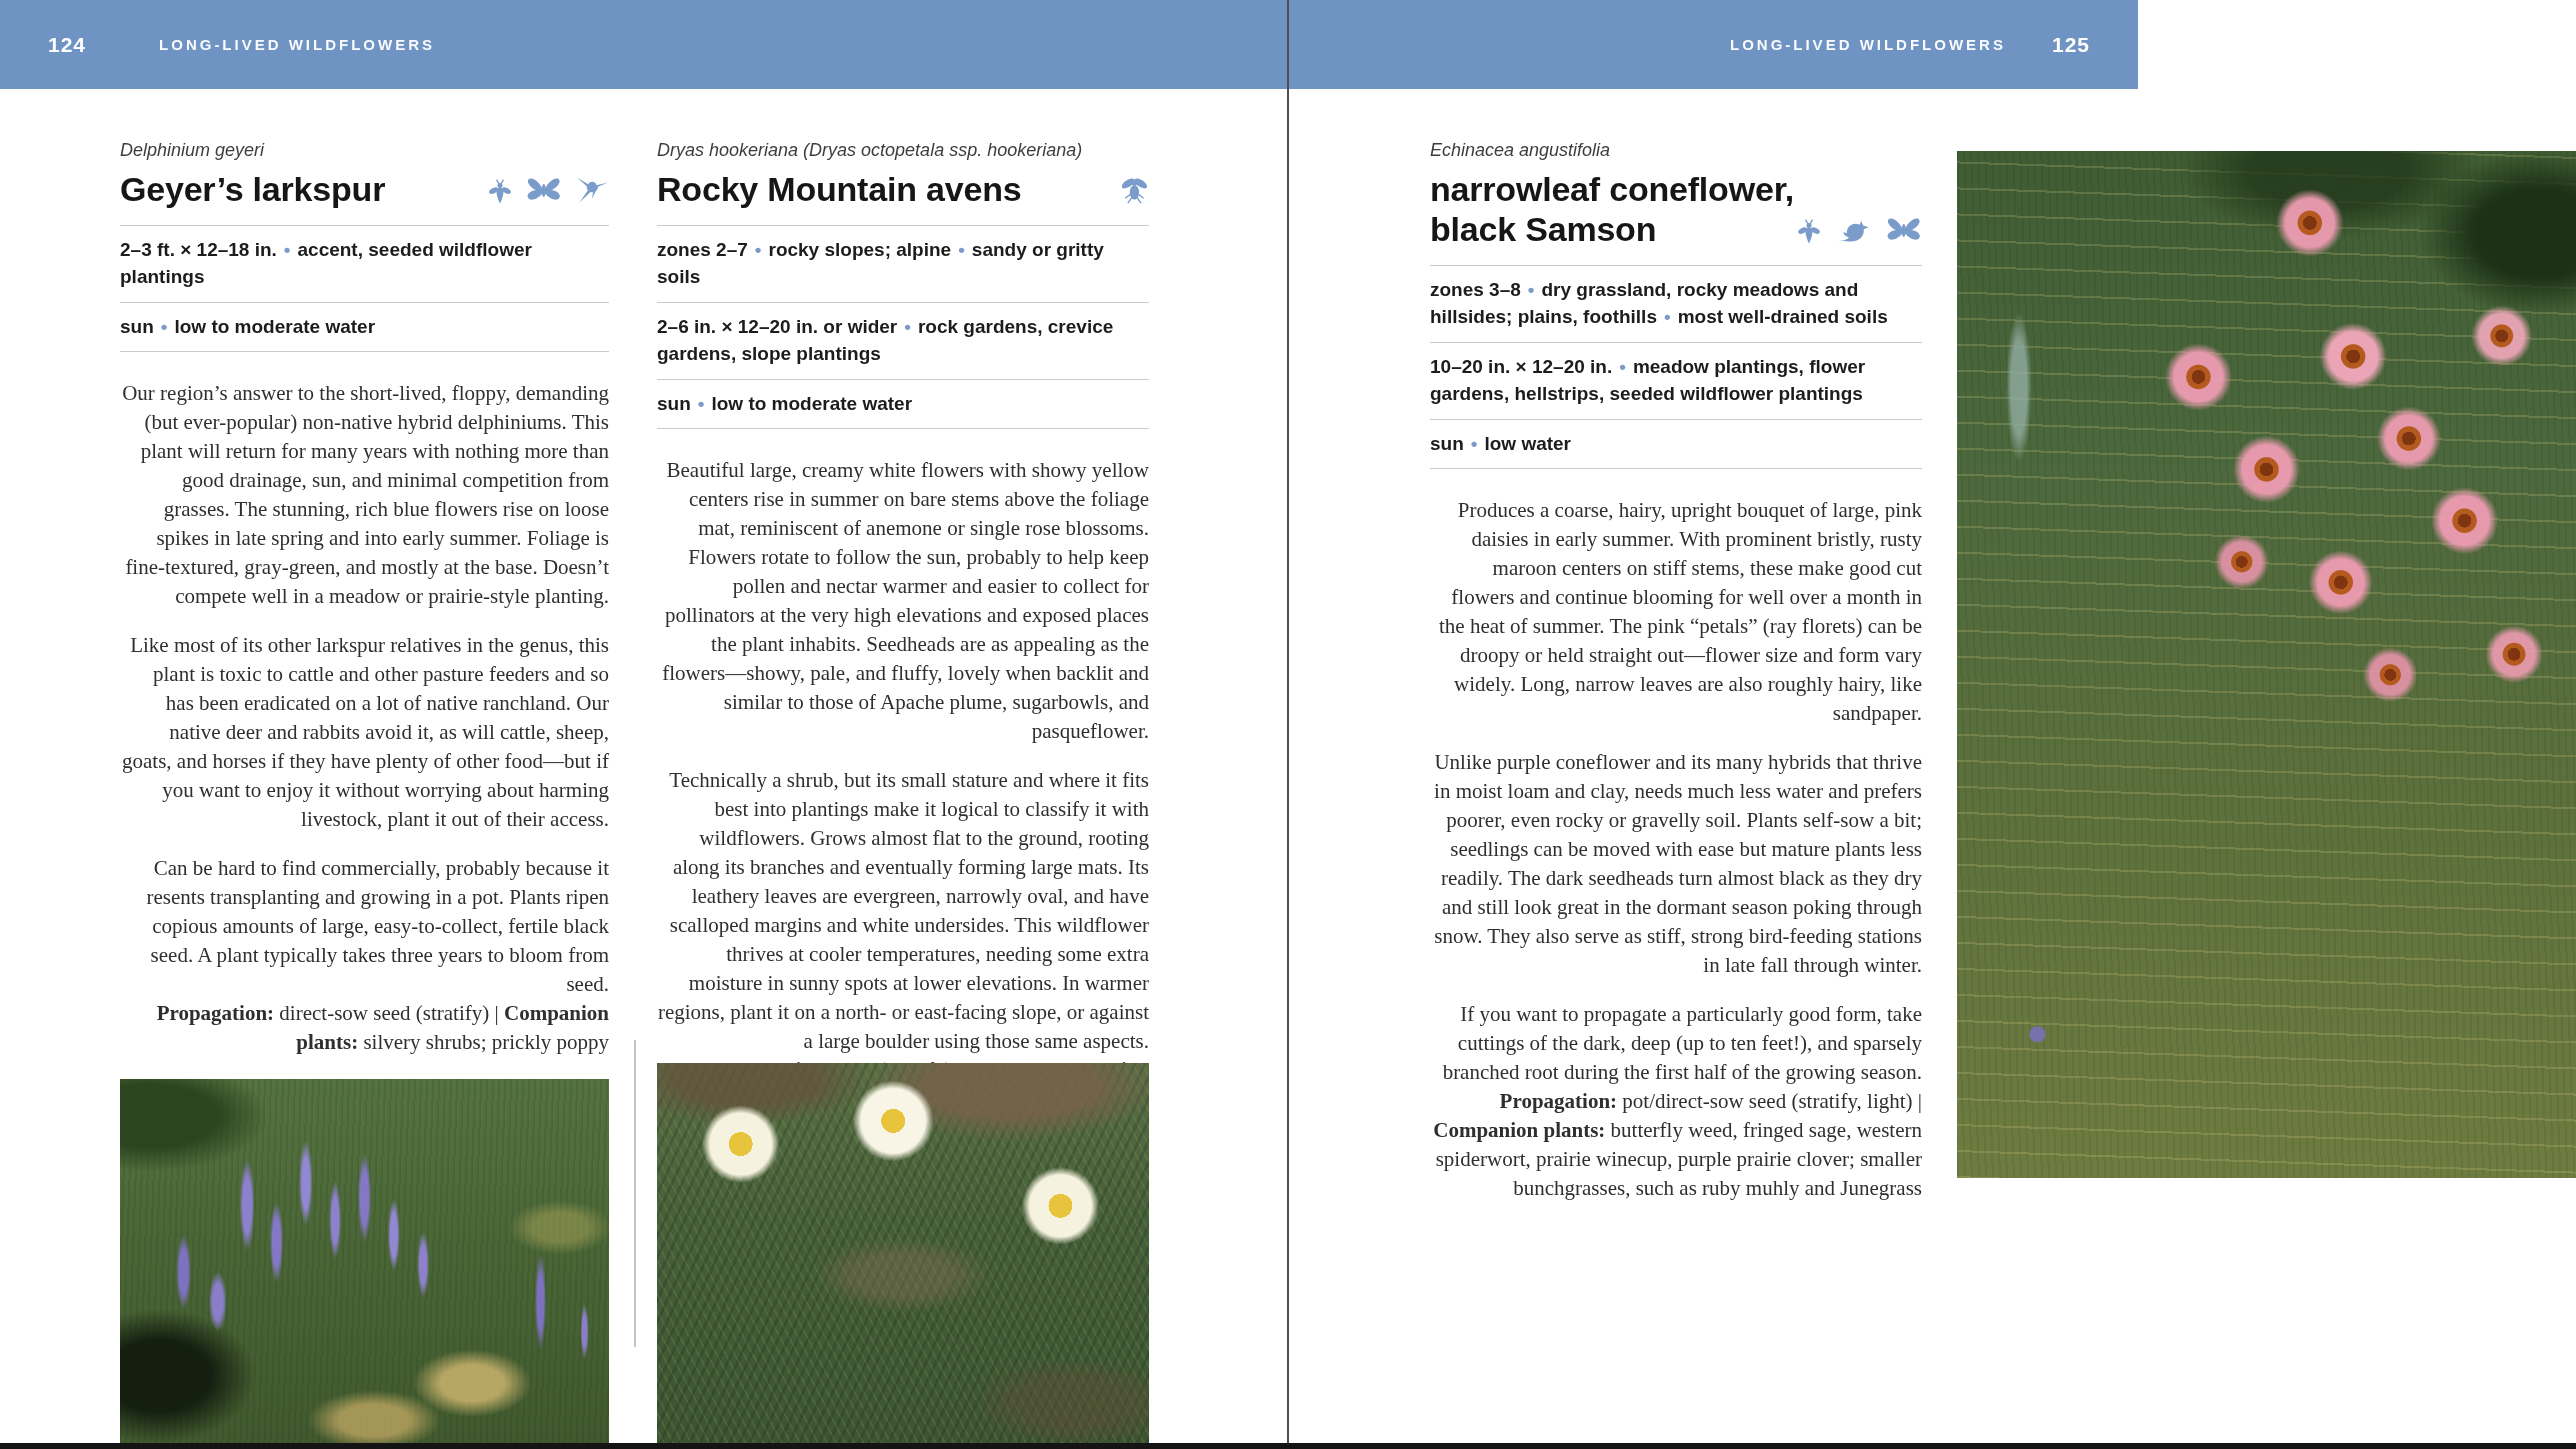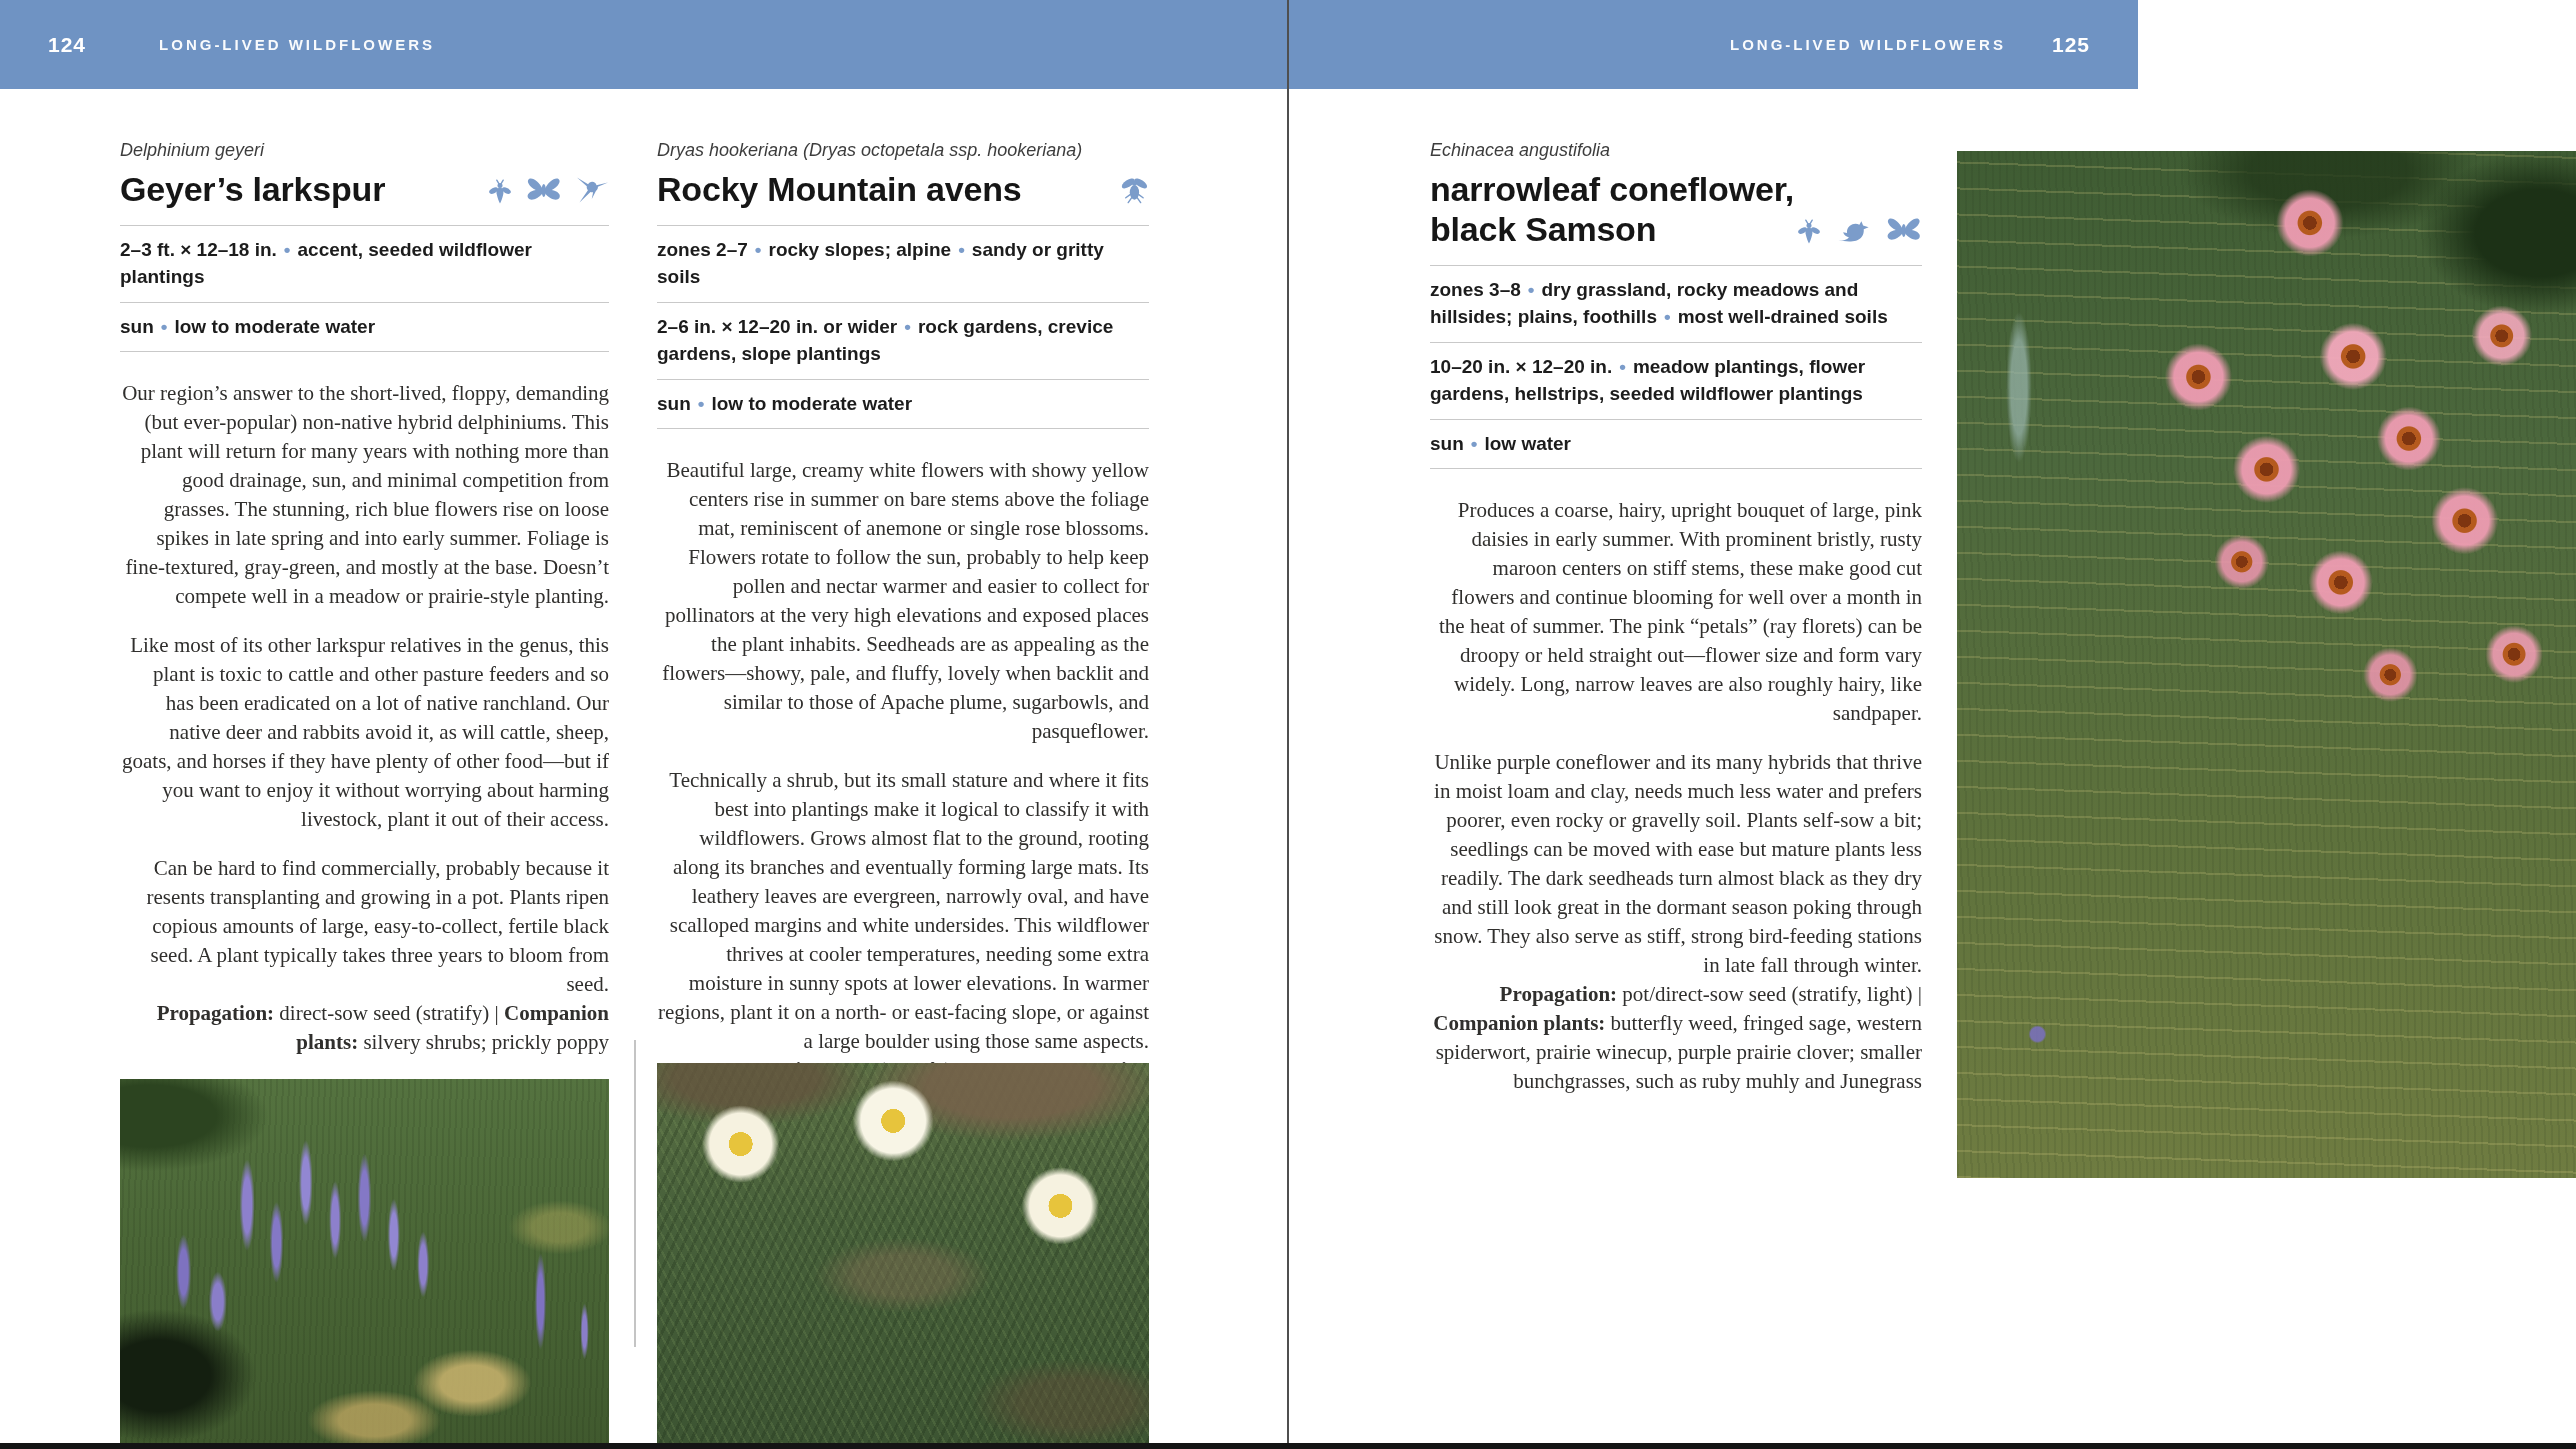--- a/index.html
+++ b/index.html
@@ -235,20 +235,21 @@
     </div>
     <div class="info-block">
         <div class="info-row"><span>zones 3–8</span><span class="dot">•</span><span>dry grassland, rocky meadows and hillsides; plains, foothills</span><span class="dot">•</span><span>most well-drained soils</span></div>
         <div class="info-row"><span>10–20 in. × 12–20 in.</span><span class="dot">•</span><span>meadow plantings, flower gardens, hellstrips, seeded wildflower plantings</span></div>
         <div class="info-row"><span>sun</span><span class="dot">•</span><span>low water</span></div>
       </div>
     <div class="body-block">
       <div>
           <p>Produces a coarse, hairy, upright bouquet of large, pink daisies in early summer. With prominent bristly, rusty maroon centers on stiff stems, these make good cut flowers and continue blooming for well over a month in the heat of summer. The pink “petals” (ray florets) can be droopy or held straight out—flower size and form vary widely. Long, narrow leaves are also roughly hairy, like sandpaper.</p>
           <p>Unlike purple coneflower and its many hybrids that thrive in moist loam and clay, needs much less water and prefers poorer, even rocky or gravelly soil. Plants self-sow a bit; seedlings can be moved with ease but mature plants less readily. The dark seedheads turn almost black as they dry and still look great in the dormant season poking through snow. They also serve as stiff, strong bird-feeding stations in late fall through winter.</p>
+          <p>If you want to propagate a particularly good form, take cuttings of the dark, deep (up to ten feet!), and sparsely branched root during the first half of the growing season.</p>
         </div>
       <p class="prop"><b>Propagation:</b><span> pot/direct-sow seed (stratify, light) | </span><b>Companion plants:</b><span> butterfly weed, fringed sage, western spiderwort, prairie winecup, purple prairie clover; smaller bunchgrasses, such as ruby muhly and Junegrass</span></p>
     </div>
   </div>
 
   <div class="photo photo-larkspur"></div>
   <div class="photo photo-avens"></div>
   <div class="photo photo-coneflower"></div>
   <div class="photo-divider"></div>
 

